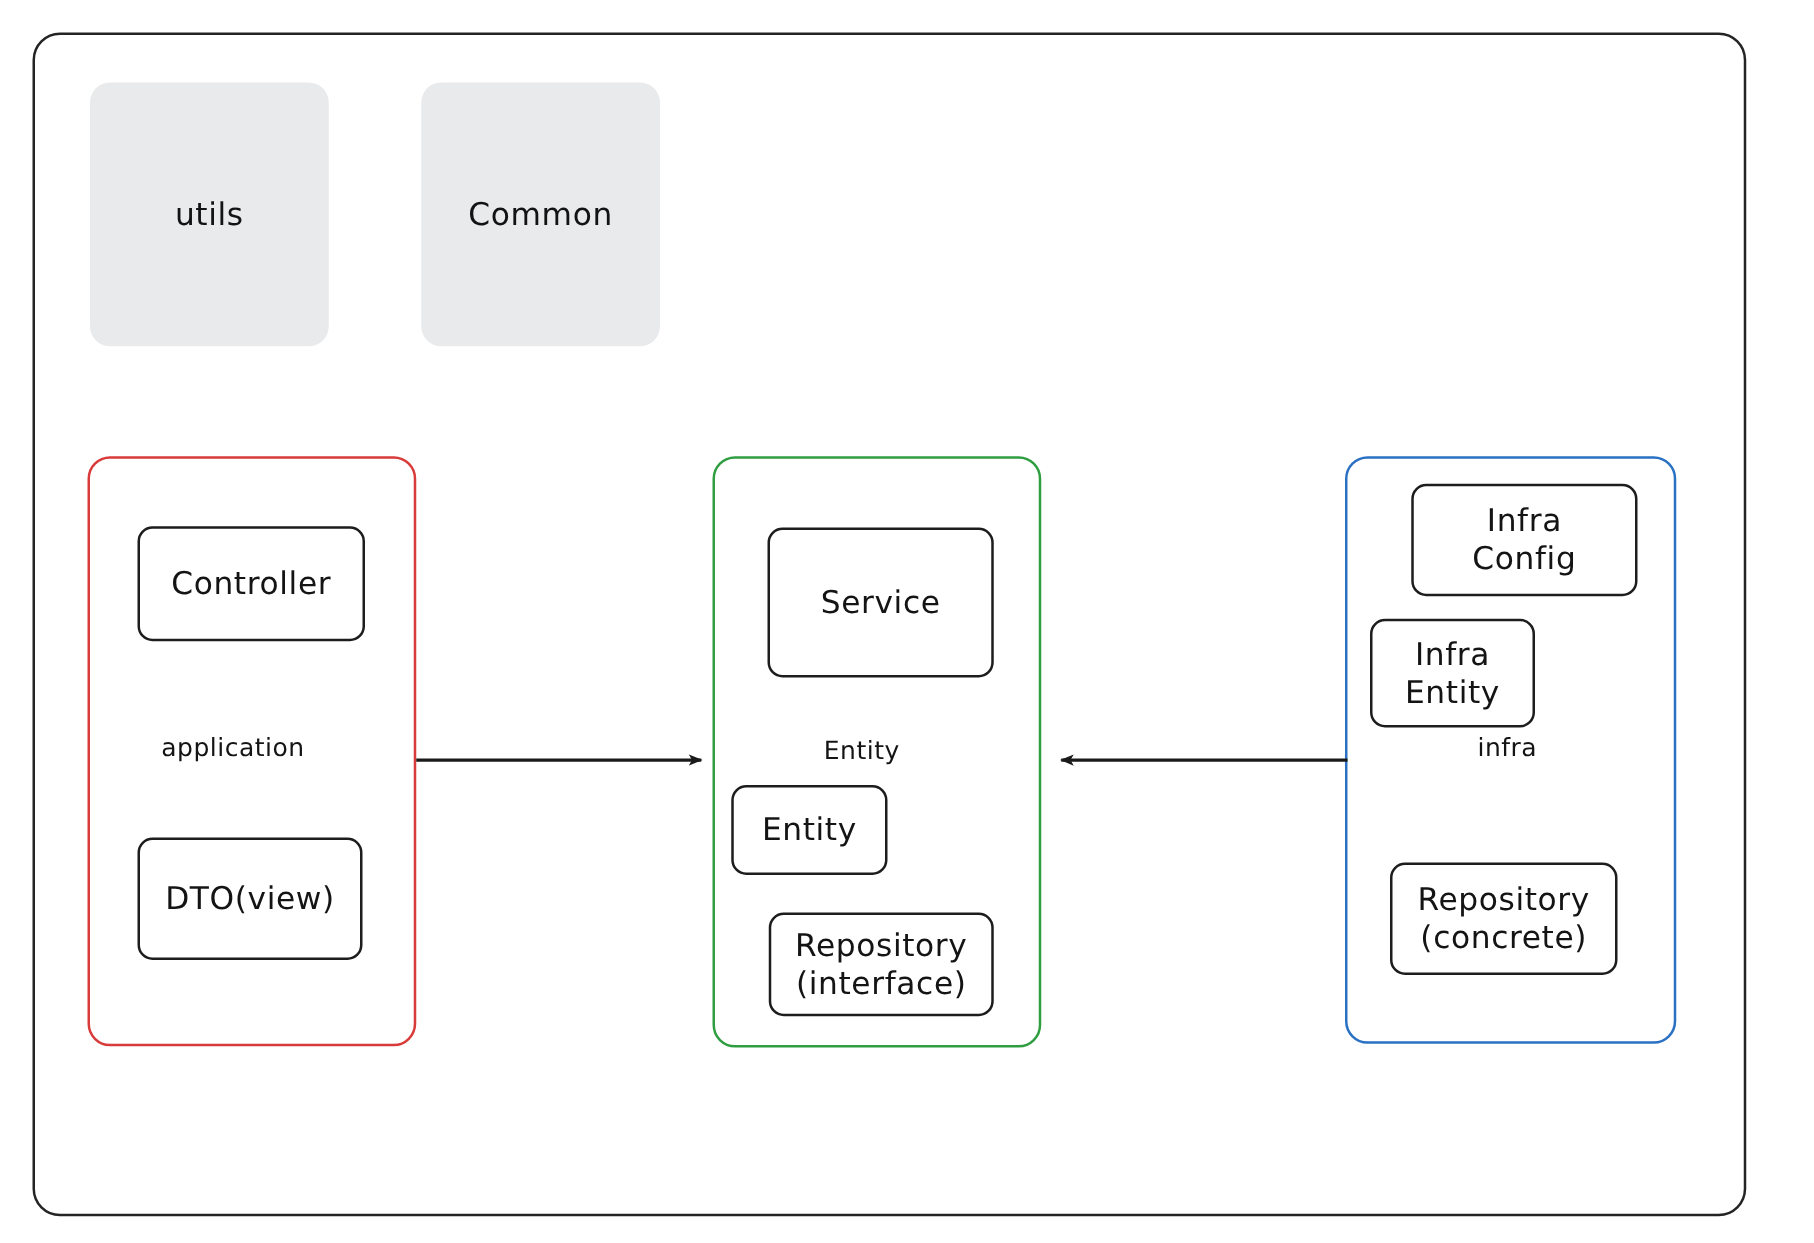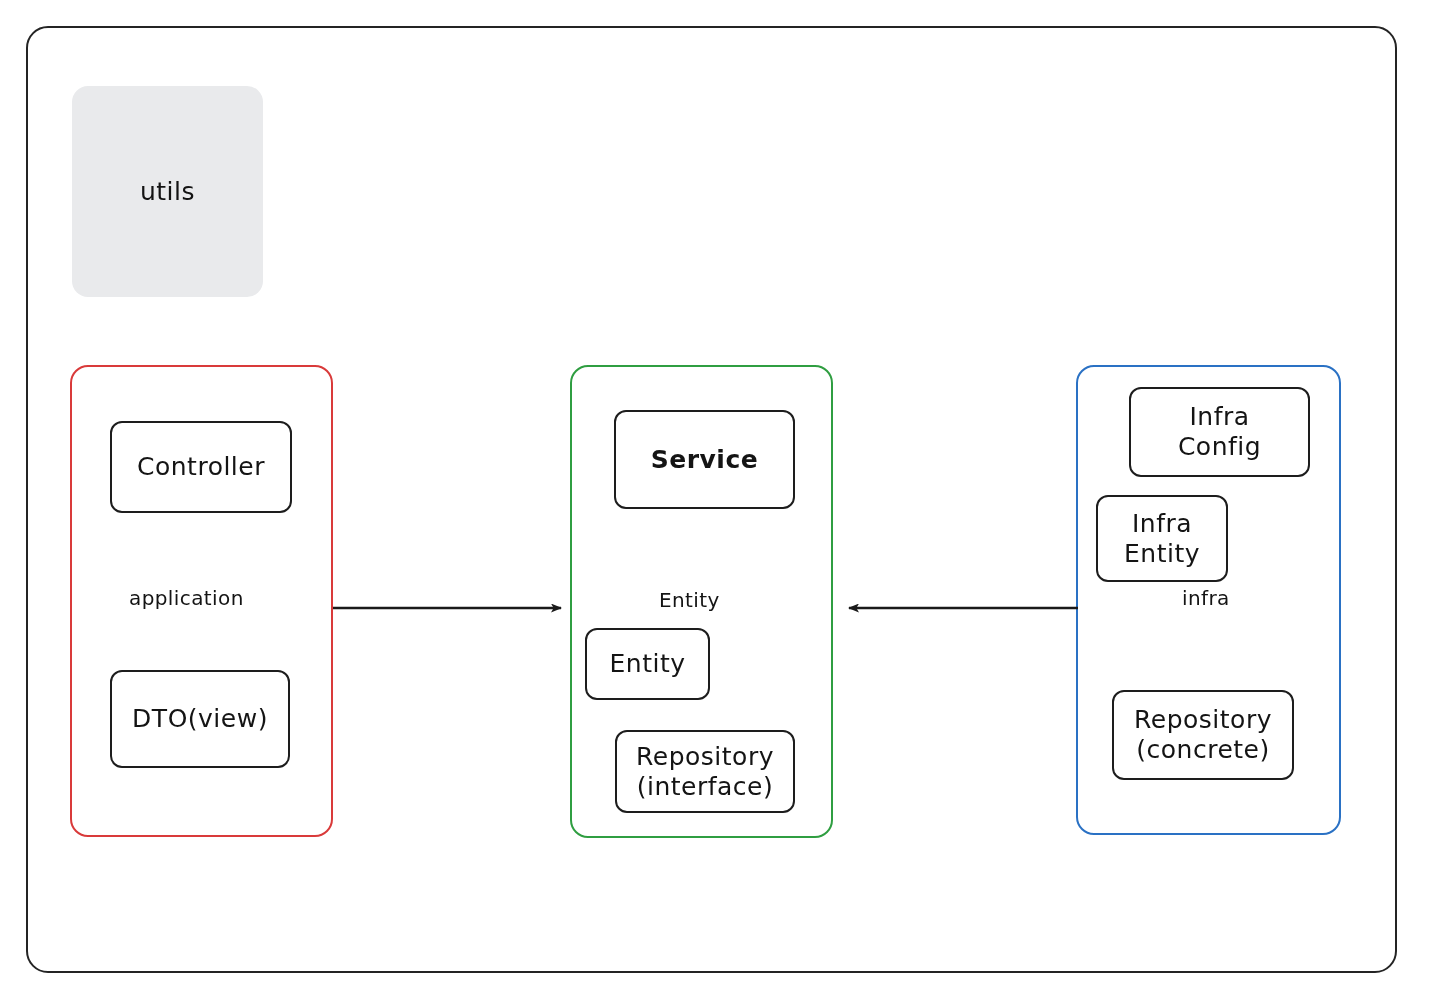--- a/index.html
+++ b/index.html
@@ -56,21 +56,20 @@
   
   .grey-box {
     position: absolute;
     box-sizing: border-box;
     display: flex;
     align-items: center;
     justify-content: center;
     background: #e9eaec;
     border: none;
     border-radius: 16px;
-    margin-top: 20px;
   }
   .grey-box .node-label {
     font-size: 25px;
     color: #131313;
   }
   
   .layer {
     position: absolute;
     box-sizing: border-box;
     border-width: 2.6px;
@@ -96,38 +95,41 @@
 <body>
 
 <div id="canvas">
 
   <div class="outer-frame"></div>
 
   <div class="grey-box" style="left:72px; top:66px; width:191px; height:211px;">
     <span class="node-label">utils</span>
   </div>
 
+  <div class="grey-box" style="left:337px; top:66px; width:191px; height:211px;">
+    <span class="node-label">Common</span>
+  </div>
 
   <div class="layer" style="left:70px; top:365px; width:263px; height:472px; border-color:#d93a3a;"></div>
 
   <div class="node" style="left:110px; top:421px; width:182px; height:92px;text-align:right;">
     <span class="node-label">Controller</span>
   </div>
 
   <div class="layer-title" style="left:129px; top:586px;">
     <span>application</span>
   </div>
 
   <div class="node" style="left:110px; top:670px; width:180px; height:98px;align-items:center;">
     <span class="node-label">DTO(view)</span>
   </div>
 
   <div class="layer" style="left:570px; top:365px; width:263px; height:473px; border-color:#2f9e41;"></div>
 
-  <div class="node" style="left:614px; top:410px; width:181px; height:99px;font-weight:bold;">
+  <div class="node" style="left:614px; top:422px; width:181px; height:120px;">
     <span class="node-label">Service</span>
   </div>
 
   <div class="layer-title" style="left:659px; top:588px;">
     <span>Entity</span>
   </div>
 
   <div class="node" style="left:585px; top:628px; width:125px; height:72px;">
     <span class="node-label">Entity</span>
   </div>

